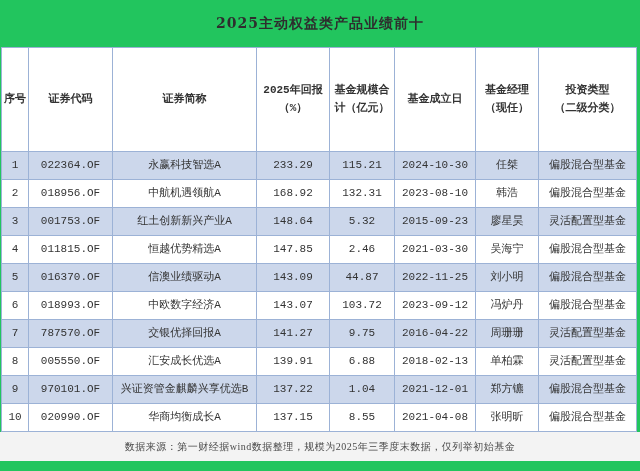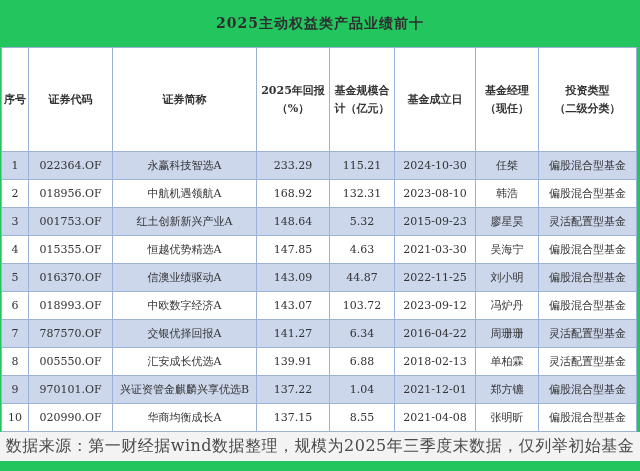--- a/index.html
+++ b/index.html
@@ -7,40 +7,40 @@
   .page { position:relative; width:640px; height:471px; background:#22c55e; overflow:hidden; }
 
   .title {
     height:47px; box-sizing:border-box; padding-top:15px;
     text-align:center; font-size:14px; font-weight:bold;
     color:#2e2e2e; letter-spacing:1px;
   }
 
   table.perf {
     border-collapse:collapse; table-layout:fixed;
-    width:635px; margin-left:1px;
+    width:635px; margin-left:1px;font-family:Liberation Mono, monospace;
   }
   .perf th, .perf td {
     border:1px solid #9cb2d6;
     text-align:center; vertical-align:middle;
     font-size:11px; color:#333333;
     padding:0 1px; overflow:hidden;
     box-sizing:border-box;
   }
   .perf thead th {
     height:104px; background:#ffffff;
     font-weight:bold; white-space:pre-line; line-height:1.6;
   }
   .perf tbody td { height:28px; background:#ffffff; line-height:1.2; }
   .perf tbody tr.alt td { background:#ccd7eb; }
 
   .footer {
     height:29px; background:#f3f3f3;
     display:flex; align-items:center; justify-content:center;
-    font-size:16px; color:#4a4a4a; letter-spacing:0.5px;
+    font-size:10px; color:#4a4a4a; letter-spacing:0.5px;font-family:Liberation Serif, serif;
   }
 
   col.c-index{width:27px;} col.c-code{width:84px;} col.c-name{width:144px;}
   col.c-return{width:73px;} col.c-scale{width:65px;} col.c-date{width:81px;}
   col.c-manager{width:63px;} col.c-type{width:98px;}
 </style>
 </head>
 <body>
 
 <div class="page">
@@ -100,24 +100,24 @@
           <td>001753.OF</td>
           <td>红土创新新兴产业A</td>
           <td>148.64</td>
           <td>5.32</td>
           <td>2015-09-23</td>
           <td>廖星昊</td>
           <td>灵活配置型基金</td>
         </tr>
         <tr>
           <td>4</td>
-          <td>015355.OF</td>
+          <td>011815.OF</td>
           <td>恒越优势精选A</td>
           <td>147.85</td>
-          <td>4.63</td>
+          <td>2.46</td>
           <td>2021-03-30</td>
           <td>吴海宁</td>
           <td>偏股混合型基金</td>
         </tr>
         <tr class="alt">
           <td>5</td>
           <td>016370.OF</td>
           <td>信澳业绩驱动A</td>
           <td>143.09</td>
           <td>44.87</td>
@@ -133,21 +133,21 @@
           <td>103.72</td>
           <td>2023-09-12</td>
           <td>冯炉丹</td>
           <td>偏股混合型基金</td>
         </tr>
         <tr class="alt">
           <td>7</td>
           <td>787570.OF</td>
           <td>交银优择回报A</td>
           <td>141.27</td>
-          <td>6.34</td>
+          <td>9.75</td>
           <td>2016-04-22</td>
           <td>周珊珊</td>
           <td>灵活配置型基金</td>
         </tr>
         <tr>
           <td>8</td>
           <td>005550.OF</td>
           <td>汇安成长优选A</td>
           <td>139.91</td>
           <td>6.88</td>

